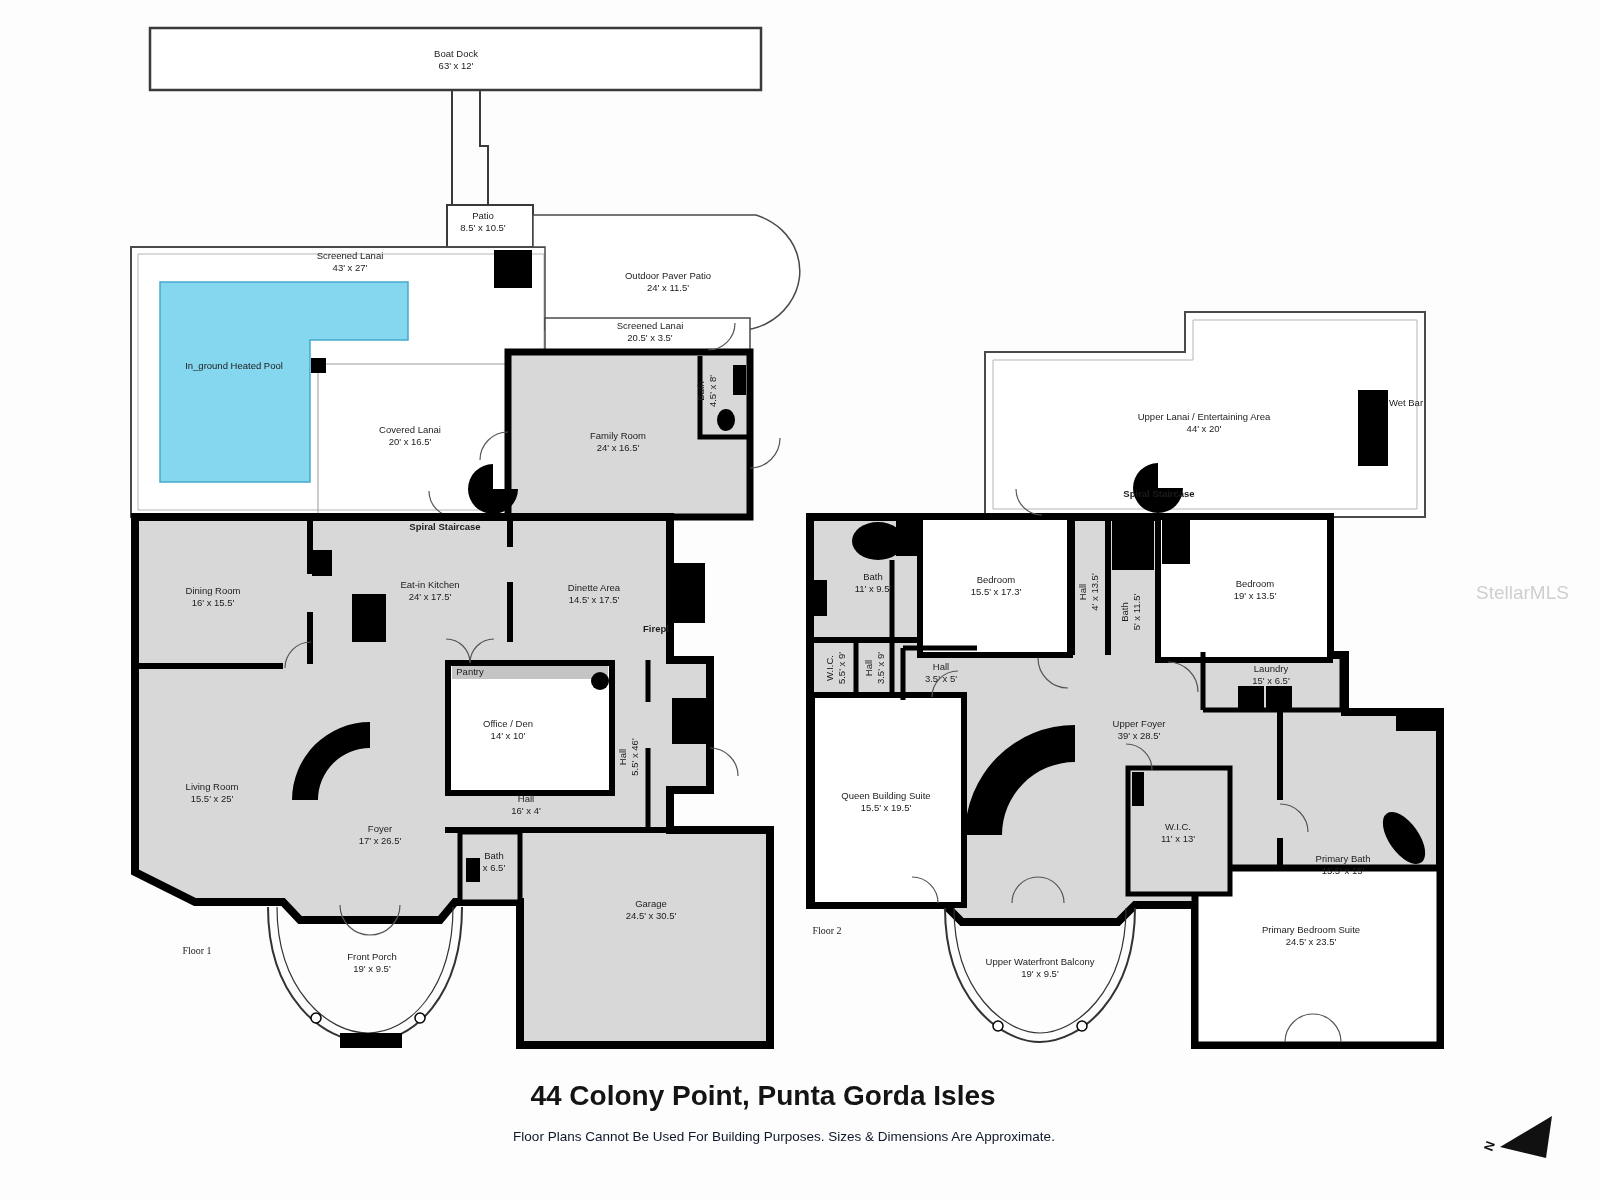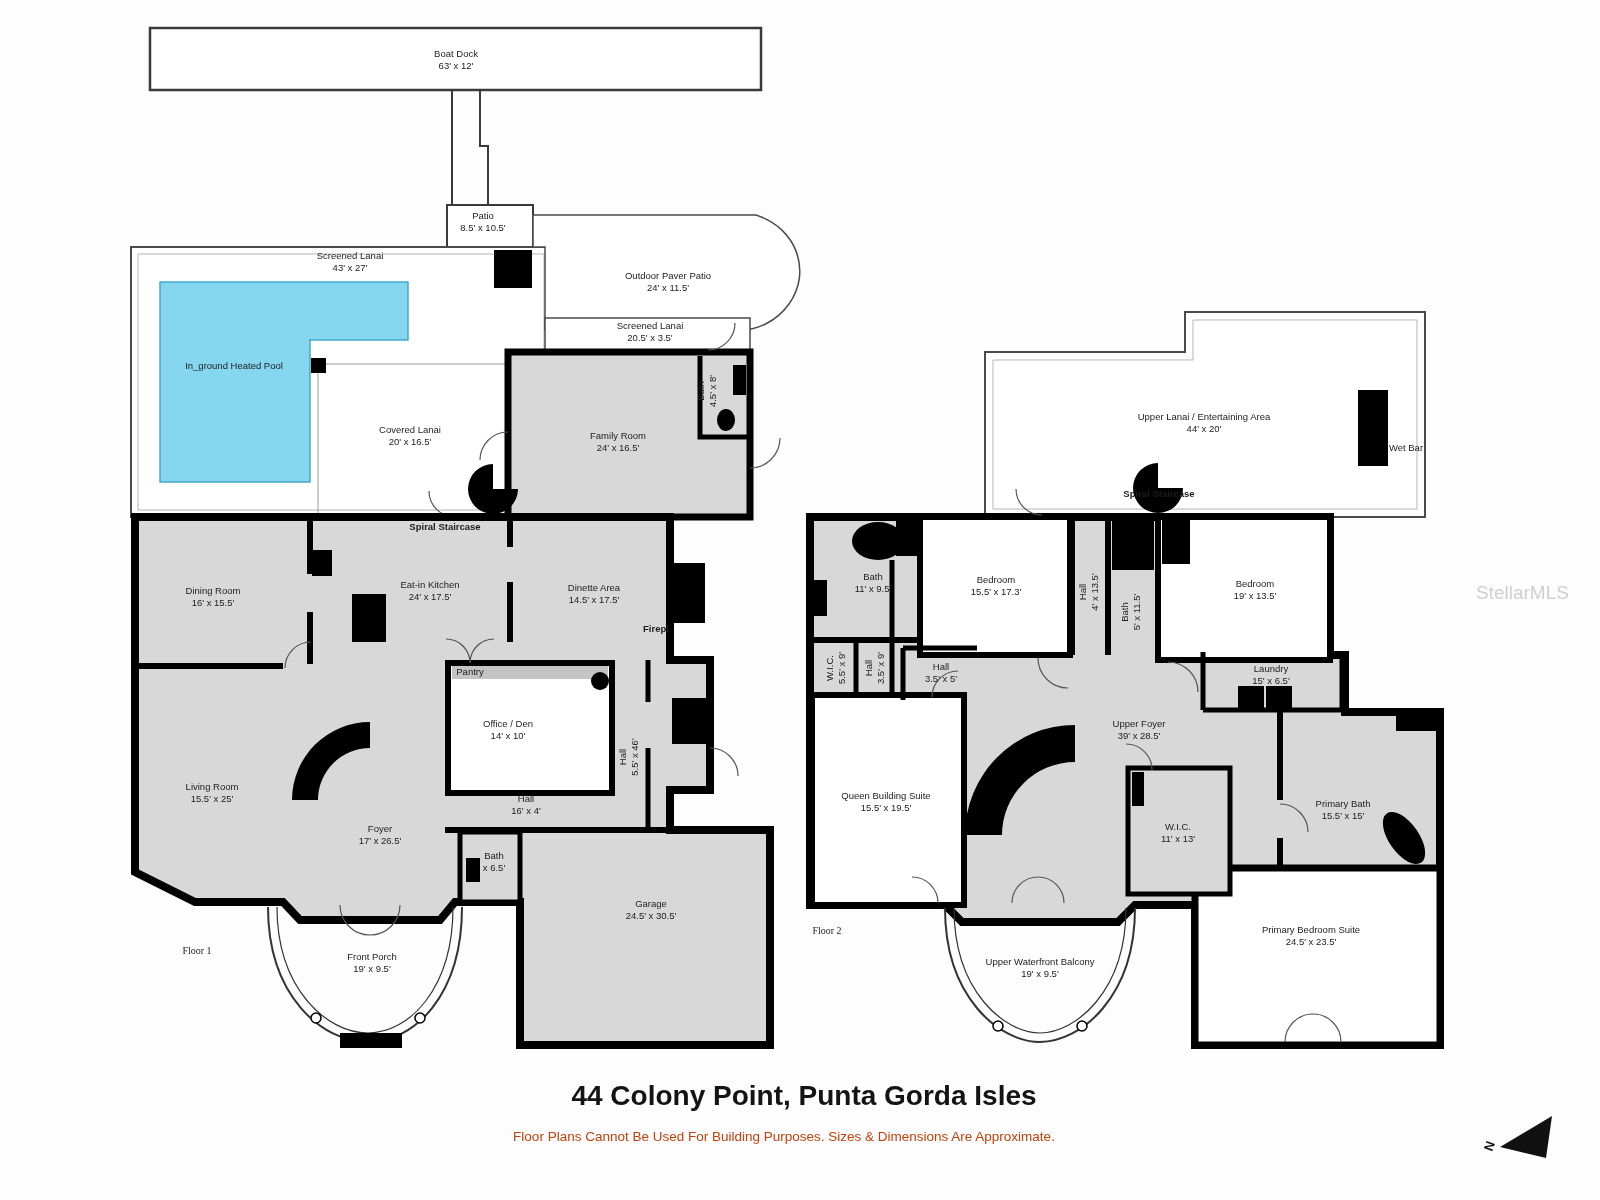--- a/index.html
+++ b/index.html
@@ -6,23 +6,23 @@
   html,body { background:#ffffff; font-family:"Liberation Sans", sans-serif; }
   .canvas { position:relative; width:1600px; height:1200px; background:#fdfdfd; overflow:hidden; }
   svg.plan { position:absolute; left:0; top:0; z-index:1; }
   .lbl { position:absolute; transform:translate(-50%,-50%); text-align:center;
          font-size:9.5px; line-height:1.25; color:#1c1c1c; white-space:nowrap; z-index:3; }
   .lbl.vert { transform:translate(-50%,-50%) rotate(-90deg); }
   .lbl.b { font-weight:bold;margin-top:36px; }
   .lbl .nm, .lbl .dm { display:block; }
   .floor-tag { position:absolute; transform:translate(-50%,-50%); font-size:10px; color:#1c1c1c; z-index:3;font-family:Liberation Serif, serif; }
   .footer-title { position:absolute; left:763px; top:1096px; transform:translate(-50%,-50%);
-                  font-size:28px; font-weight:bold; color:#141414; white-space:nowrap; z-index:3;margin-left:41px; }
+                  font-size:28px; font-weight:bold; color:#141414; white-space:nowrap; z-index:3; }
   .footer-disclaimer { position:absolute; left:784px; top:1136px; transform:translate(-50%,-50%);
-                       font-size:13.5px; color:#c2410c; white-space:nowrap; z-index:3; }
+                       font-size:13.5px; color:#0f172a; white-space:nowrap; z-index:3; }
   .watermark { position:absolute; left:1476px; top:582px; font-size:19px; color:#cfcfcf; z-index:2; }
 </style>
 </head>
 <body>
 
 <div class="canvas">
 
   <svg class="plan" width="1600" height="1200" viewBox="0 0 1600 1200">
 
     <g>
@@ -222,21 +222,21 @@
   <div class="lbl" style="left:372px;top:963px">
     <span class="nm">Front Porch</span>
     <span class="dm">19' x 9.5'</span>
   </div>
   <div class="floor-tag" style="left:197px;top:950px">Floor 1</div>
 
   <div class="lbl" style="left:1204px;top:423px">
     <span class="nm">Upper Lanai / Entertaining Area</span>
     <span class="dm">44' x 20'</span>
   </div>
-  <div class="lbl" style="left:1406px;top:448px">
+  <div class="lbl" style="left:1406px;top:403px">
     <span class="nm">Wet Bar</span>
   </div>
   <div class="lbl b" style="left:1159px;top:458px">
     <span class="nm">Spiral Staircase</span>
   </div>
   <div class="lbl" style="left:873px;top:583px">
     <span class="nm">Bath</span>
     <span class="dm">11' x 9.5'</span>
   </div>
   <div class="lbl" style="left:996px;top:586px">
@@ -276,21 +276,21 @@
     <span class="dm">39' x 28.5'</span>
   </div>
   <div class="lbl" style="left:886px;top:802px">
     <span class="nm">Queen Building Suite</span>
     <span class="dm">15.5' x 19.5'</span>
   </div>
   <div class="lbl" style="left:1178px;top:833px">
     <span class="nm">W.I.C.</span>
     <span class="dm">11' x 13'</span>
   </div>
-  <div class="lbl" style="left:1343px;top:810px">
+  <div class="lbl" style="left:1343px;top:865px">
     <span class="nm">Primary Bath</span>
     <span class="dm">15.5' x 15'</span>
   </div>
   <div class="lbl" style="left:1311px;top:936px">
     <span class="nm">Primary Bedroom Suite</span>
     <span class="dm">24.5' x 23.5'</span>
   </div>
   <div class="lbl" style="left:1040px;top:968px">
     <span class="nm">Upper Waterfront Balcony</span>
     <span class="dm">19' x 9.5'</span>

